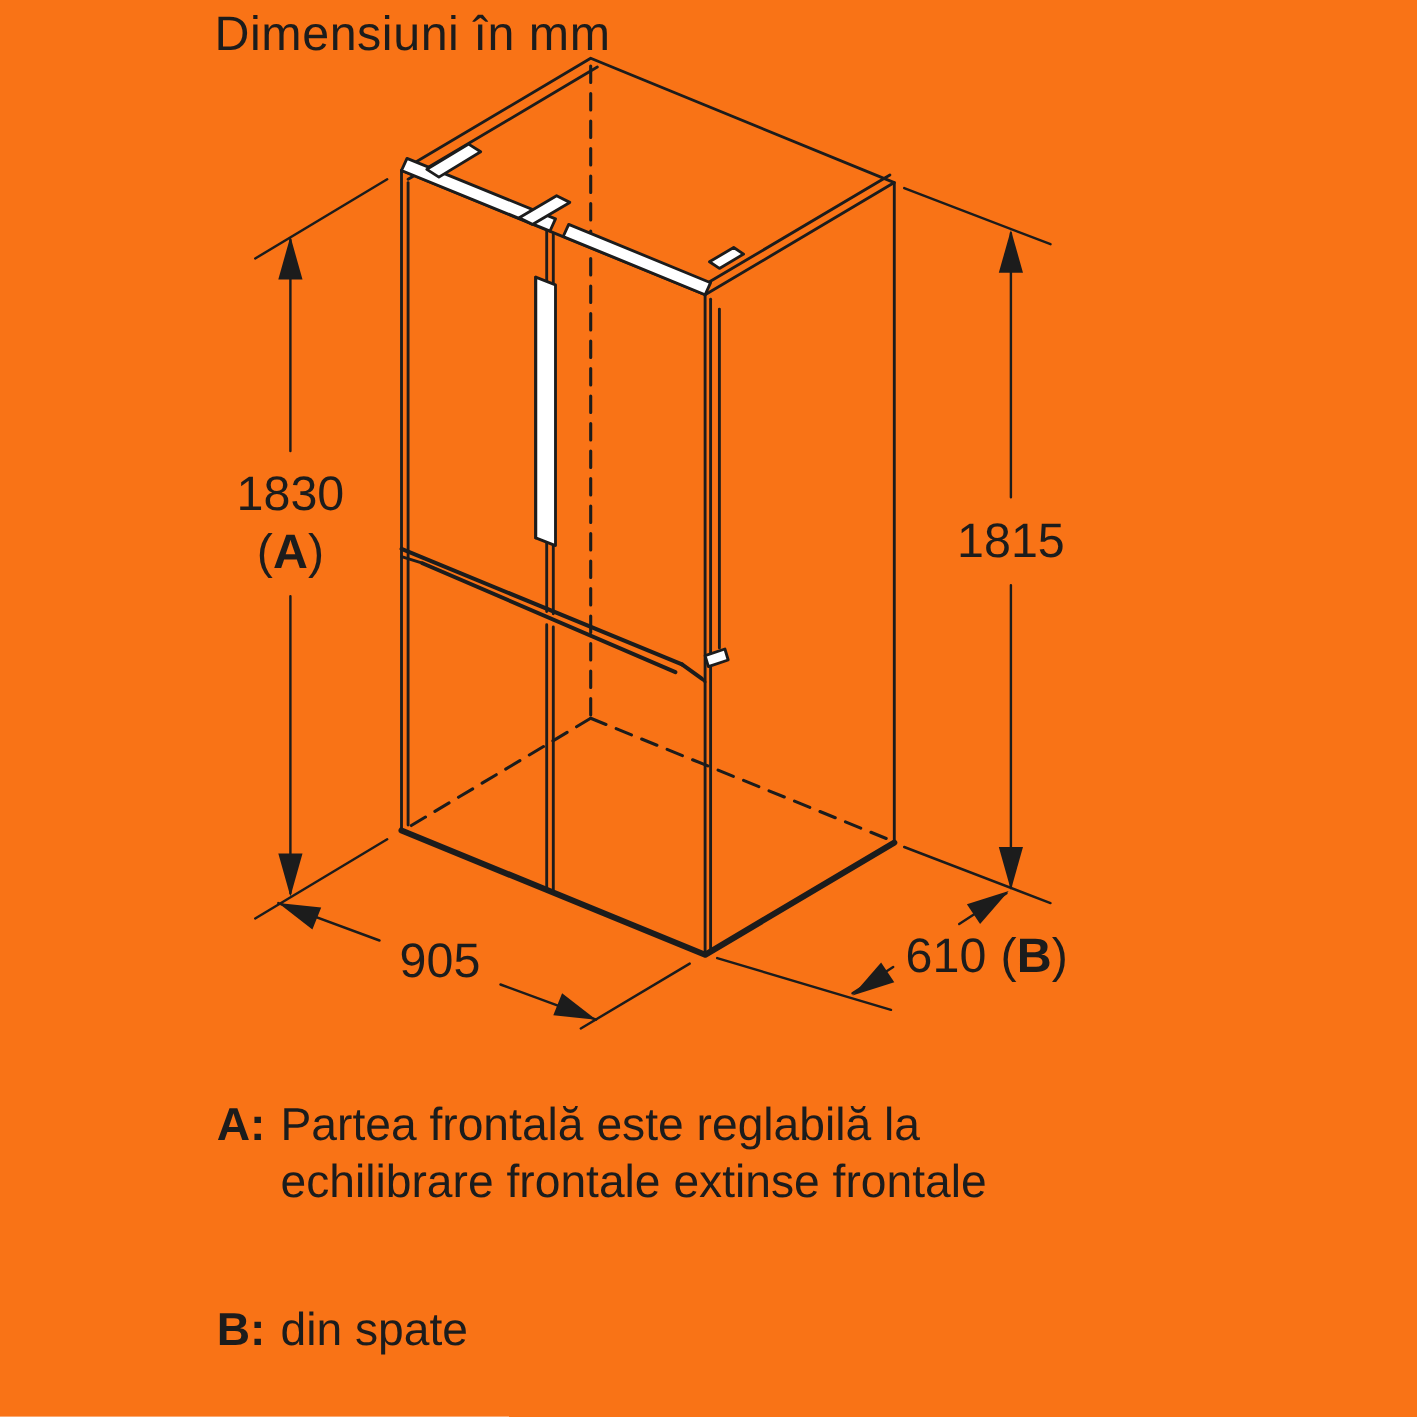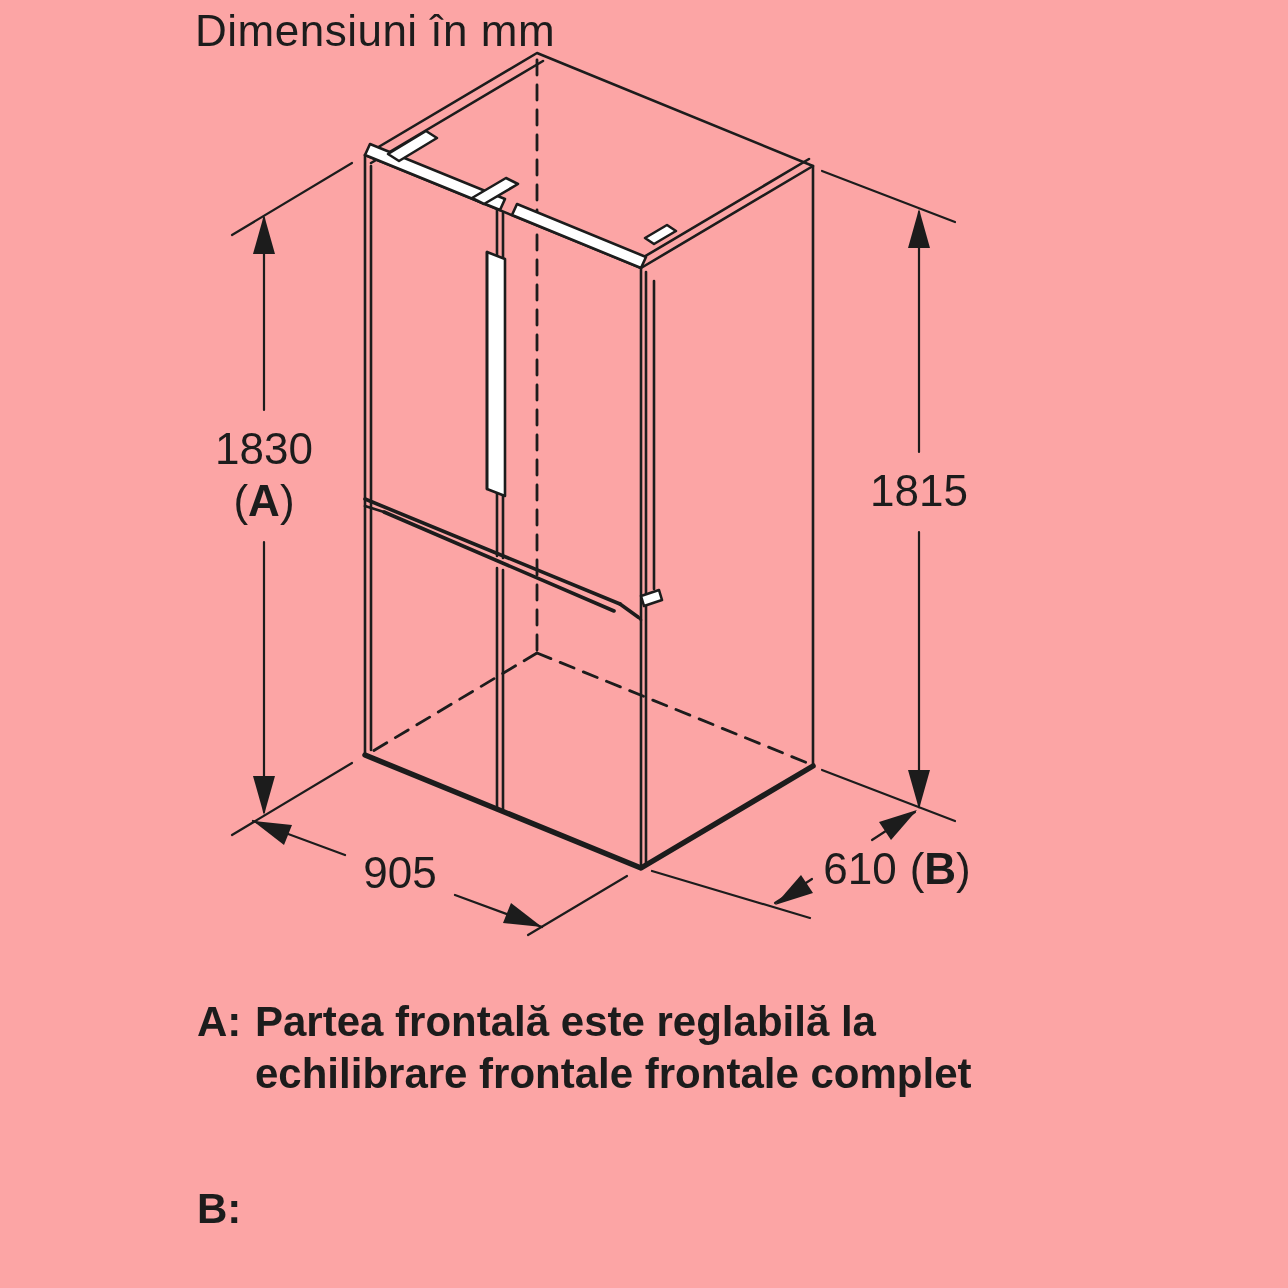--- a/index.html
+++ b/index.html
@@ -1,17 +1,17 @@
 <!DOCTYPE html>
 <html><head>
 <meta charset="utf-8">
 <style>
   html,body{margin:0;padding:0;background:#fff;}
   #stage{
-    position:relative;width:1288px;height:1288px;background:#fca5a5;overflow:hidden;
+    position:relative;width:1288px;height:1288px;background:#f97316;overflow:hidden;
     font-family:"Liberation Sans",sans-serif;color:#1c1c1c;
   }
   #title{
     position:absolute;left:195px;top:6px;font-size:44px;font-weight:400;
     letter-spacing:0.5px;white-space:nowrap;
   }
   svg{position:absolute;left:0;top:0;}
   svg text{
     font-family:"Liberation Sans",sans-serif;font-size:44px;fill:#1c1c1c;
   }
@@ -20,21 +20,21 @@
   .thick{stroke-width:5.5;}
   .med{stroke-width:3.6;}
   .thin{stroke-width:2.2;}
   .whitefill{fill:#ffffff;}
   .dash{stroke-dasharray:15 10;stroke-width:2.8;}
   .arrow{fill:#1c1c1c;stroke:none;}
   .note{
     position:absolute;display:flex;font-size:42px;line-height:52px;
   }
   .note .key{font-weight:700;width:58px;flex:0 0 58px;}
-  .note .lines{font-weight:700;}
+  .note .lines{font-weight:400;}
 </style>
 </head>
 <body>
 
 <div id="stage">
 
   <div id="title">Dimensiuni în mm</div>
 
   <svg width="1288" height="1288" viewBox="0 0 1288 1288">
 
@@ -124,23 +124,24 @@
       <text x="897" y="884" text-anchor="middle">
         <tspan>610</tspan><tspan dx="13">(</tspan><tspan class="bold">B</tspan><tspan>)</tspan>
       </text>
     </g>
   </svg>
 
   <div class="note" style="left:197px;top:996px;">
     <div class="key">A:</div>
     <div class="lines">
       <div>Partea frontală este reglabilă la</div>
-      <div>echilibrare frontale frontale complet</div>
+      <div>echilibrare frontale extinse frontale</div>
     </div>
   </div>
 
   <div class="note" style="left:197px;top:1183px;">
     <div class="key">B:</div>
     <div class="lines">
+      <div>din spate</div>
     </div>
   </div>
 
 </div>
 
 </body></html>

